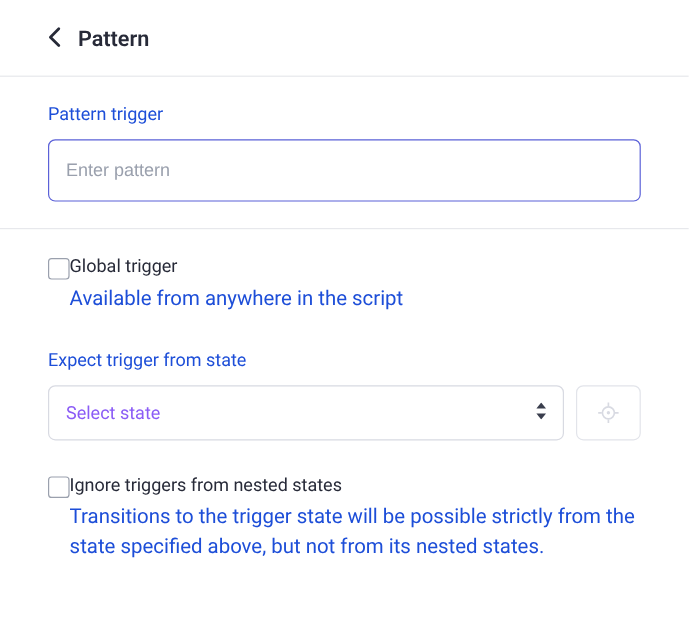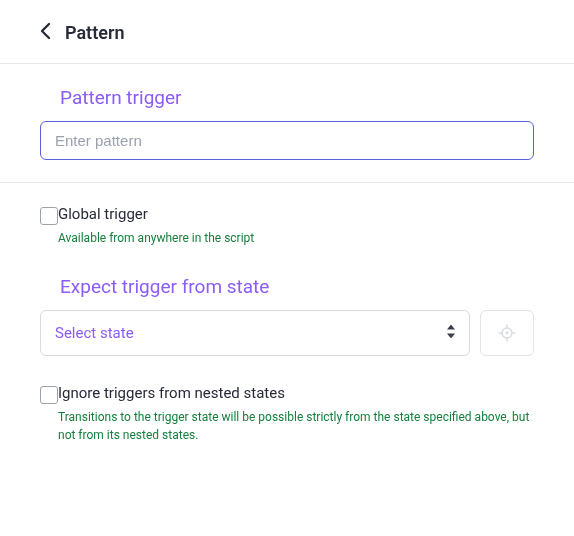--- a/index.html
+++ b/index.html
@@ -31,29 +31,28 @@
   }
   .divider {
     height: 1px;
     background: #e7e8ec;
     width: 100%;
   }
   .section {
     padding: 22px 40px 22px 40px;
   }
   .field-label {
-    font-size: 19px;
-    color: #8b5cf6;
+    font-size: 15px;
+    color: #1d4ed8;
     margin-bottom: 12px;
     display: block;
-    margin-left: 20px;
   }
   .text-input {
     width: 100%;
-    height: 39px;
+    height: 52px;
     border: 1px solid #5b61d8;
     border-radius: 6px;
     padding: 0 14px;
     font-size: 15px;
     color: #272a38;
     outline: none;
   }
   .text-input::placeholder { color: #9aa0ad; }
   .check-row {
     display: flex;
@@ -72,22 +71,22 @@
   .check-text {
     display: flex;
     flex-direction: column;
     gap: 6px;
   }
   .check-title {
     font-size: 15px;
     color: #272a38;
   }
   .check-desc {
-    font-size: 12px;
-    color: #15803d;
+    font-size: 17px;
+    color: #1d4ed8;
     line-height: 1.5;
   }
   .block { margin-top: 28px; }
   .select-row {
     display: flex;
     align-items: stretch;
     gap: 10px;
   }
   .select {
     flex: 1;

